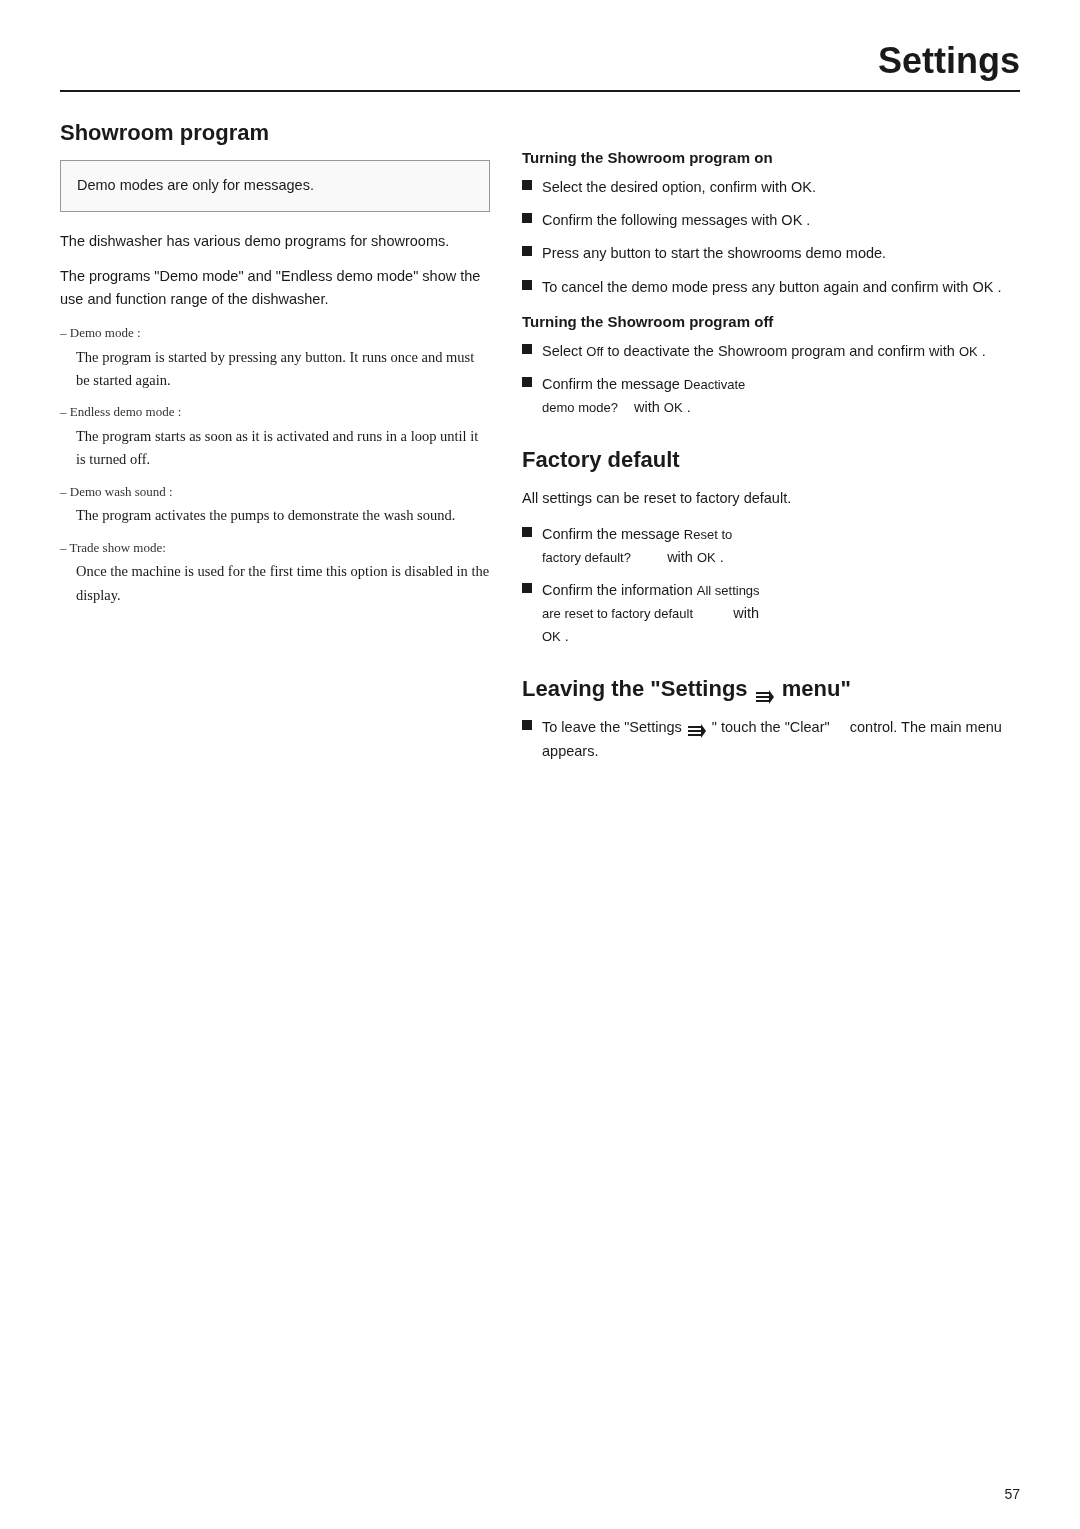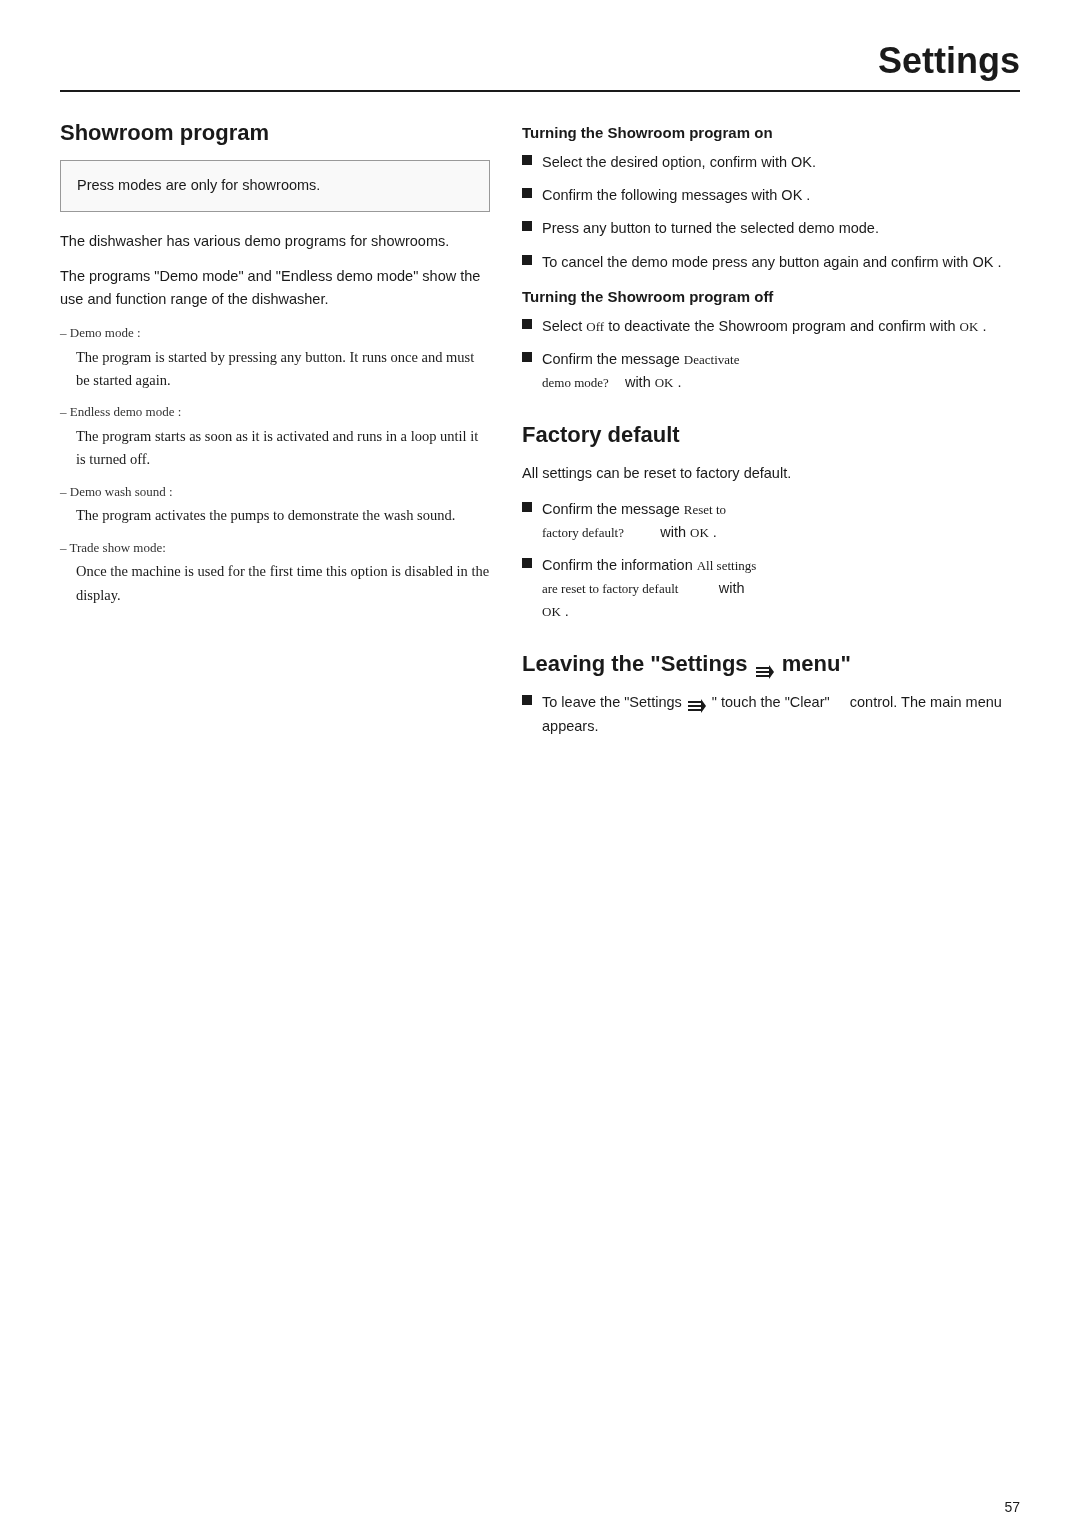--- a/index.html
+++ b/index.html
@@ -50,20 +50,21 @@
       align-items: flex-start;
     }
 
     .left-col {
       flex: 0 0 430px;
       width: 430px;
     }
 
     .right-col {
       flex: 1;
+      margin-top: 25px;
     }
 
     
     .section-heading {
       font-size: 22px;
       font-weight: bold;
       color: #1a1a1a;
       margin-bottom: 14px;
     }
 
@@ -143,28 +144,28 @@
     }
 
     .dash-item-text {
       font-size: 14.5px;
       line-height: 1.6;
       padding-left: 16px;
     }
 
     
     .mono {
-      font-family: Liberation Serif, serif;
+      font-family: Liberation Sans, sans-serif;
       font-size: 13px;
     }
 
     
     .page-number {
       position: absolute;
-      bottom: 14px;
+      bottom: 27px;
       right: 60px;
       font-size: 14px;
       color: #1a1a1a;
     }
 
     
     .factory-section {
       margin-top: 28px;
     }
 
@@ -206,21 +207,21 @@
   </div>
   <hr class="header-rule">
 
   <div class="two-col">
 
     <div class="left-col">
 
       <h2 class="section-heading">Showroom program</h2>
 
       <div class="info-box">
-        <p>Press modes are  only for showrooms.</p>
+        <p>Demo modes are  only for messages.</p>
       </div>
 
       <p class="body-text">The dishwasher has various demo programs for showrooms.</p>
       <p class="body-text">The programs "Demo mode" and "Endless demo mode" show the use and function range of the dishwasher.</p>
 
       <ul class="dash-list">
 
         <li>
           <span class="dash-label">
             <span>–</span>
@@ -266,21 +267,21 @@
           <li>
             <span class="bullet-sq"></span>
             <span>Select the desired option, confirm with OK.</span>
           </li>
           <li>
             <span class="bullet-sq"></span>
             <span>Confirm the following messages with OK .</span>
           </li>
           <li>
             <span class="bullet-sq"></span>
-            <span>Press any button to turned the selected demo mode.</span>
+            <span>Press any button to start the showrooms demo mode.</span>
           </li>
           <li>
             <span class="bullet-sq"></span>
             <span>To cancel the demo mode press any button again and confirm with OK .</span>
           </li>
         </ul>
       </div>
 
       <div>
         <h3 class="subsection-heading">Turning the Showroom program off</h3>

